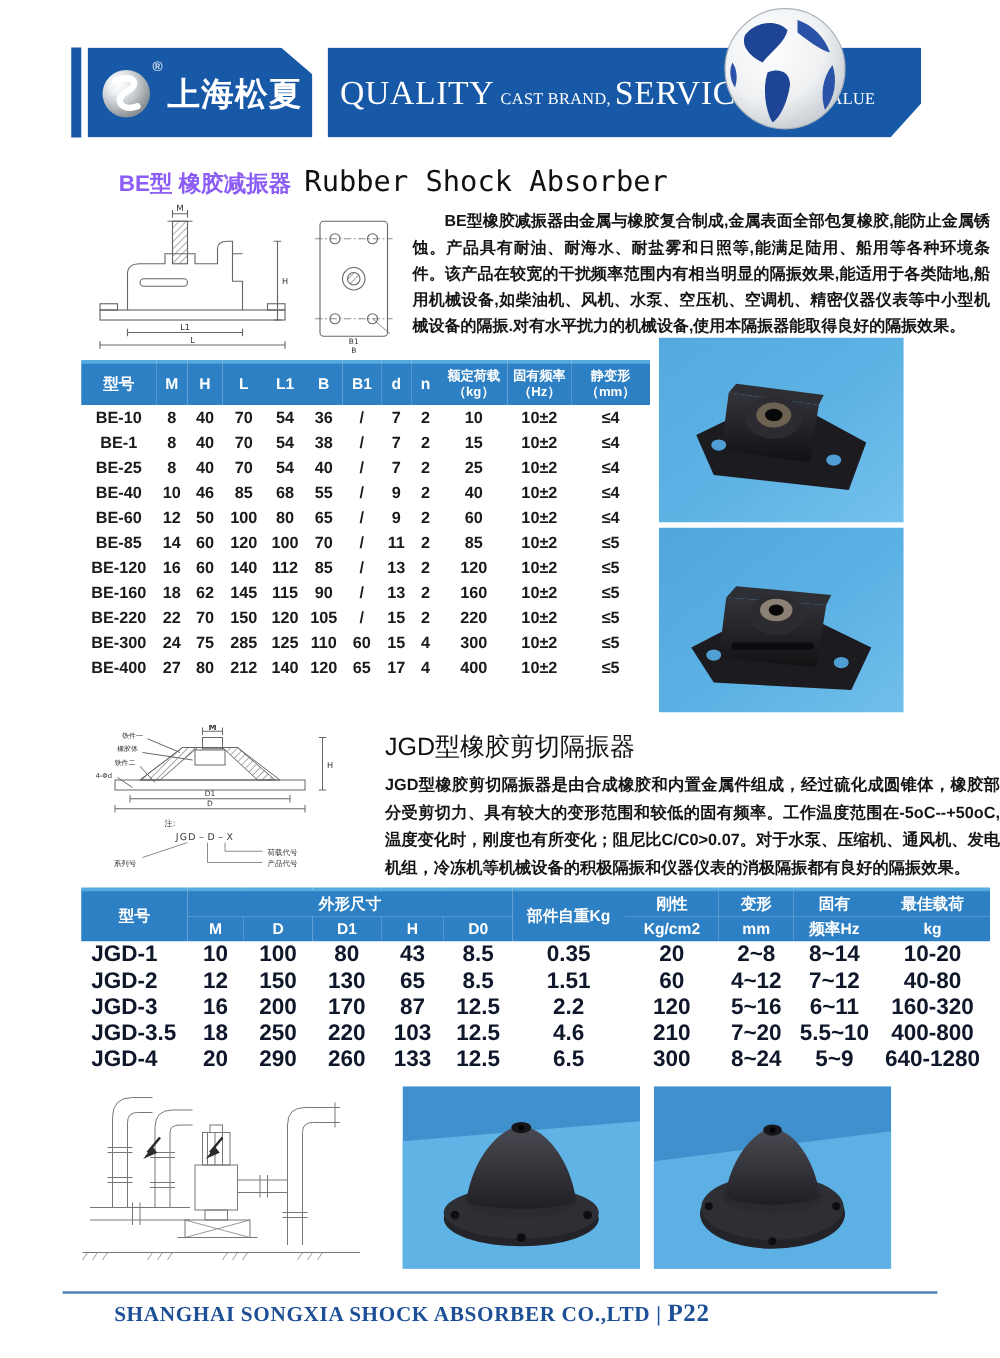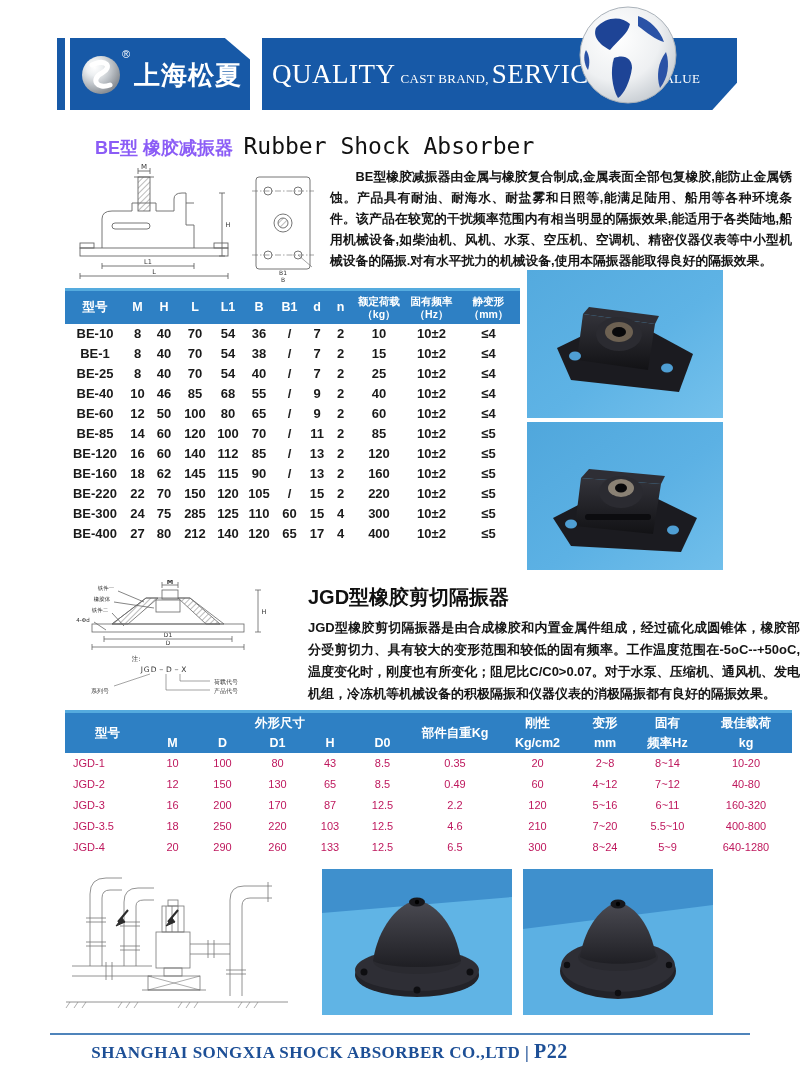--- a/index.html
+++ b/index.html
@@ -57,33 +57,33 @@
     text-align:center;font-size:13px;font-weight:bold;color:#1a1a1a;
     height:20px;line-height:20px;padding:0;
   }
 
   .photo{overflow:hidden;}
   .be-photo1{left:527px;top:270px;}
   .be-photo2{left:527px;top:422px;}
 
   
   .jgd-diagram{left:72px;top:580px;}
-  .jgd-title{left:308px;top:584px;font-size:20px;font-weight:bold;color:#111;white-space:nowrap;}
+  .jgd-title{left:308px;top:584px;font-size:20px;font-weight:normal;color:#111;white-space:nowrap;}
   .jgd-desc{
     left:308px;top:617px;width:492px;font-size:13px;line-height:22px;
     text-align:justify;font-weight:600;color:#151515;
   }
   .jgd-table{left:65px;top:710px;width:727px;}
   .jgd-table th{
     background:#2e80c4;color:#fff;font-size:12.5px;font-weight:bold;
     height:20px;line-height:20px;padding:0;vertical-align:middle;
   }
   .jgd-table thead tr:first-child th{border-top:3px solid #55abde;}
   .jgd-table td{
-    text-align:center;font-size:11px;font-weight:normal;color:#be185d;
+    text-align:center;font-size:18px;font-weight:bold;color:#0f172a;
     height:21px;line-height:21px;padding:0;
   }
   .jgd-table td:first-child{text-align:left;padding-left:8px;}
 
   .pump-drawing{left:62px;top:866px;}
   .cone-photo1{left:322px;top:869px;}
   .cone-photo2{left:523px;top:869px;}
 
   
   .footer-line{left:50px;top:1033px;width:700px;height:2px;background:#4f84bb;}
@@ -534,21 +534,21 @@
         <td>8~14</td>
         <td>10-20</td>
       </tr>
       <tr>
         <td>JGD-2</td>
         <td>12</td>
         <td>150</td>
         <td>130</td>
         <td>65</td>
         <td>8.5</td>
-        <td>0.49</td>
+        <td>1.51</td>
         <td>60</td>
         <td>4~12</td>
         <td>7~12</td>
         <td>40-80</td>
       </tr>
       <tr>
         <td>JGD-3</td>
         <td>16</td>
         <td>200</td>
         <td>170</td>

